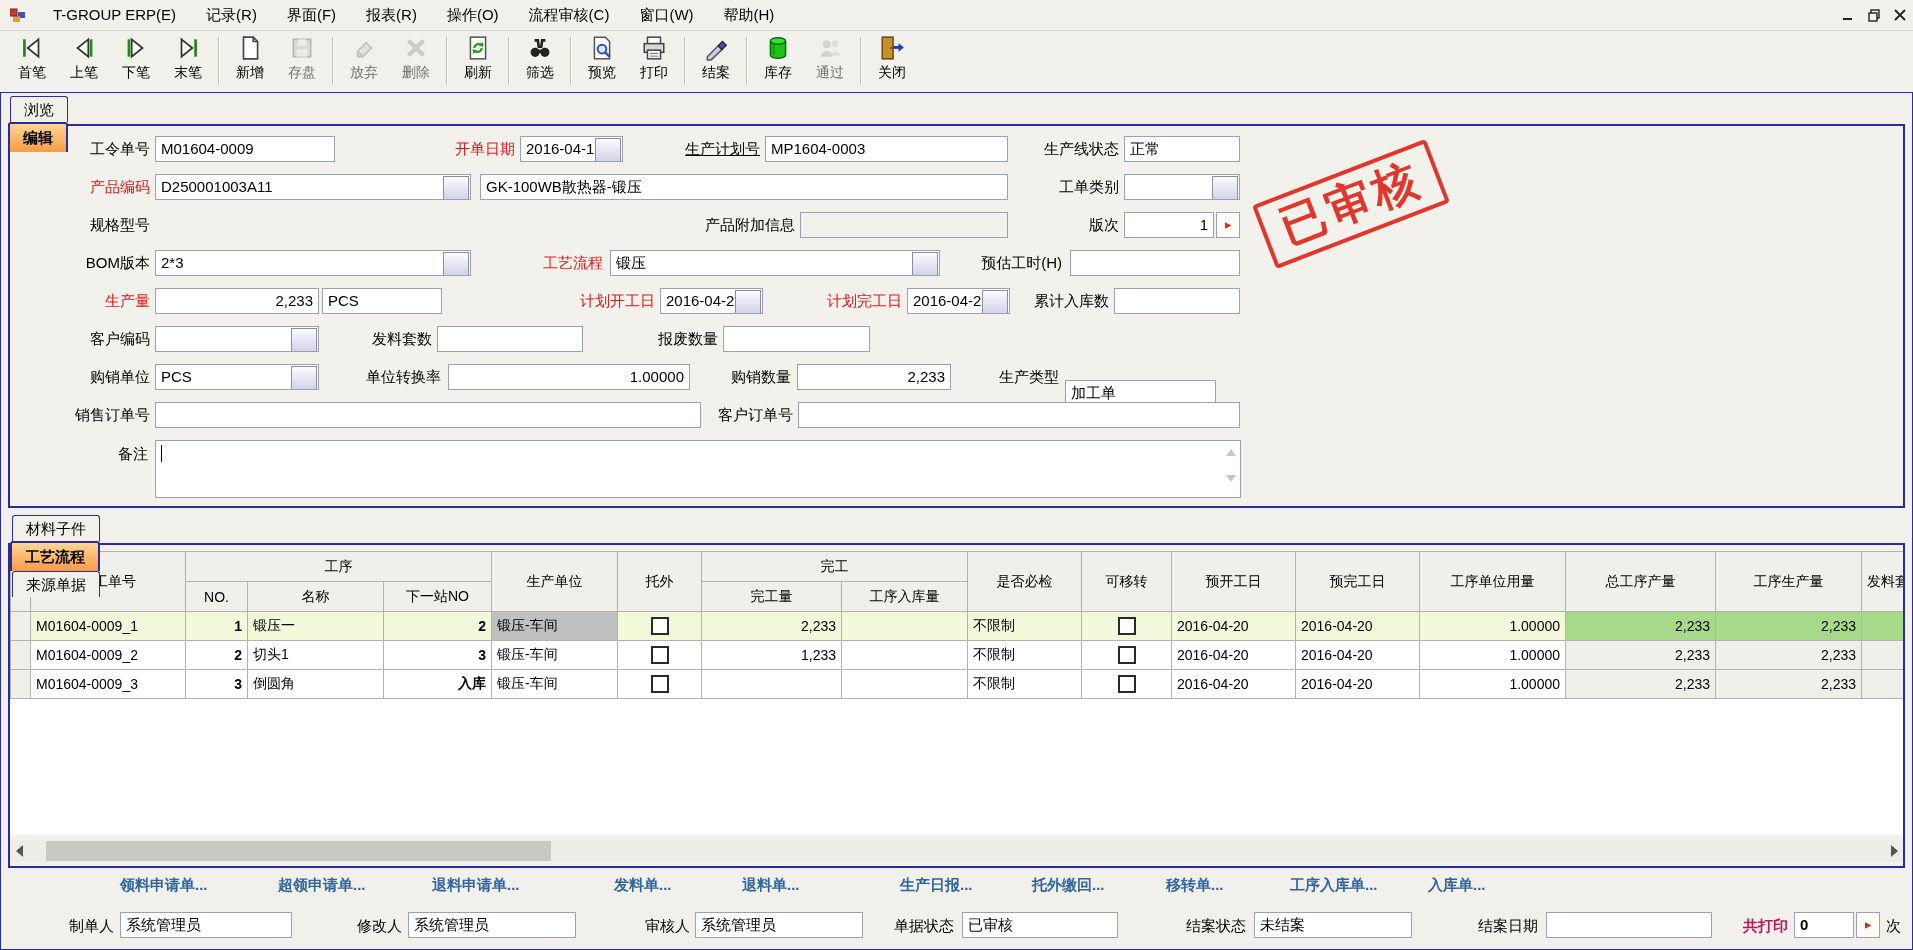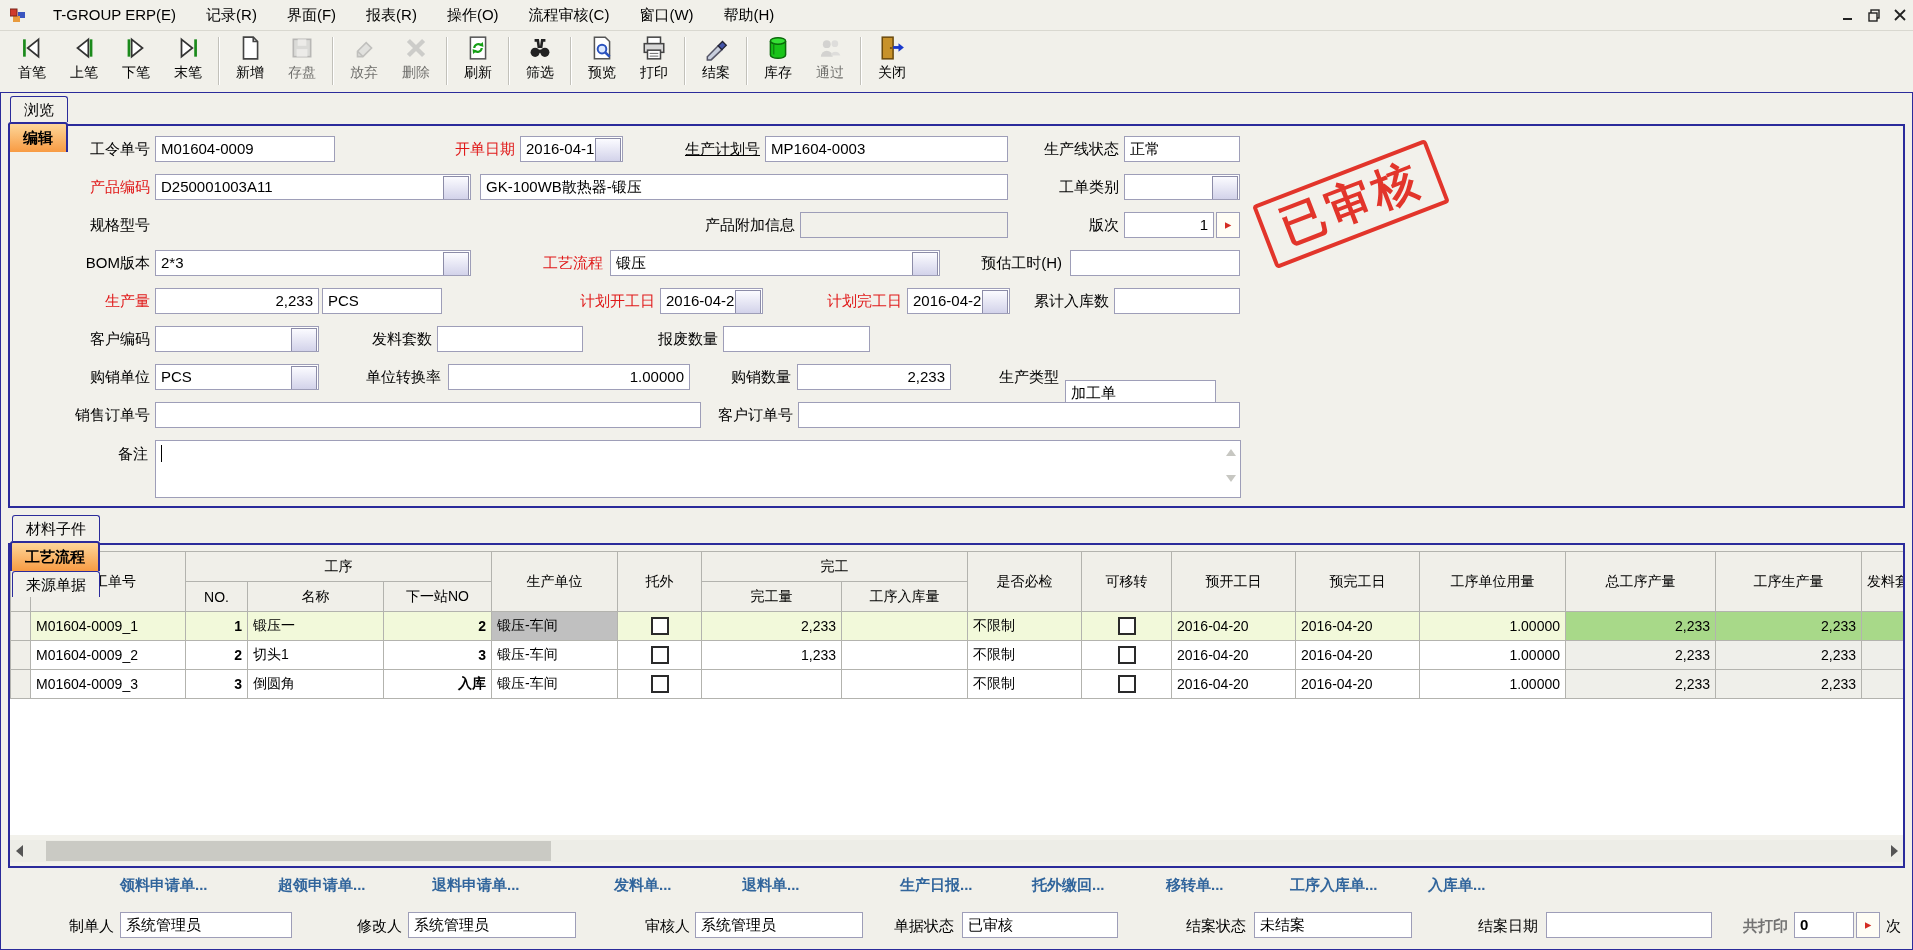--- a/index.html
+++ b/index.html
@@ -60,21 +60,21 @@
   
   .hscroll{position:absolute;left:10px;top:840px;width:1893px;height:22px;background:#EDEDE7;z-index:2;}
   .harrow{position:absolute;top:0;width:18px;height:22px;display:flex;align-items:center;justify-content:center;cursor:pointer;}
   .tri-l{width:0;height:0;border-top:6px solid transparent;border-bottom:6px solid transparent;border-right:7px solid #555;}
   .tri-r{width:0;height:0;border-top:6px solid transparent;border-bottom:6px solid transparent;border-left:7px solid #555;}
   .hthumb{position:absolute;left:36px;top:1px;width:505px;height:20px;background:#CACAC4;cursor:grab;}
   
   .link{position:absolute;top:876px;font-size:15px;font-weight:bold;color:#31659C;cursor:pointer;z-index:2;}
   .flabel{position:absolute;top:916px;font-size:15px;height:20px;line-height:20px;text-align:right;white-space:nowrap;}
   .ffld{position:absolute;top:912px;height:26px;box-sizing:border-box;background:#fff;border:1px solid #9E9EB8;font-size:15px;line-height:24px;padding:0 5px;white-space:nowrap;overflow:hidden;}
-  .red{color:#737373;}
+  .red{color:#be185d;}
 </style>
 </head>
 <body>
 
 <div id="screen">
 
   <div class="menubar">
     <svg class="appicon" viewBox="0 0 16 16">
       <rect x="0" y="2" width="7" height="7" fill="#D03A2B"></rect>
         <rect x="8" y="5" width="7" height="6" fill="#3A55C0"></rect>

